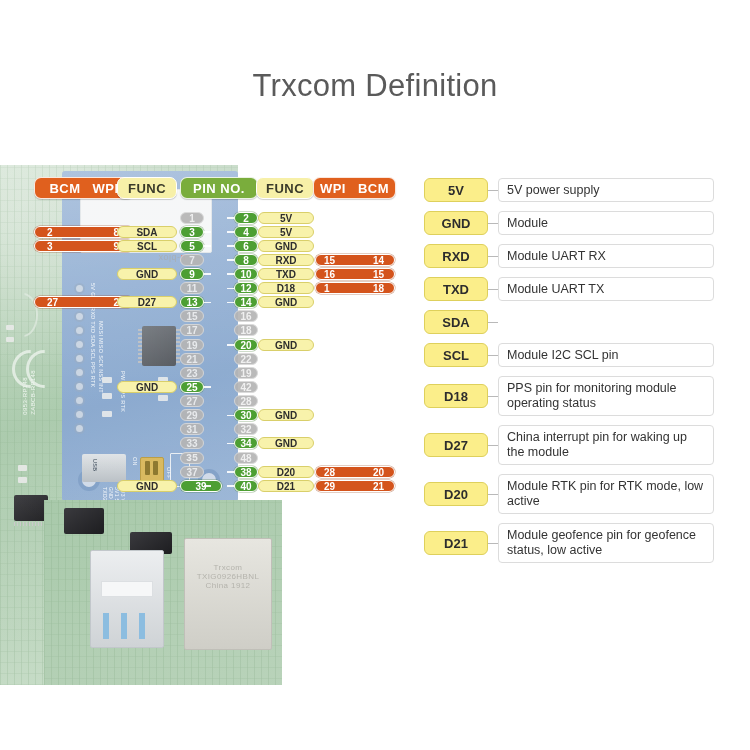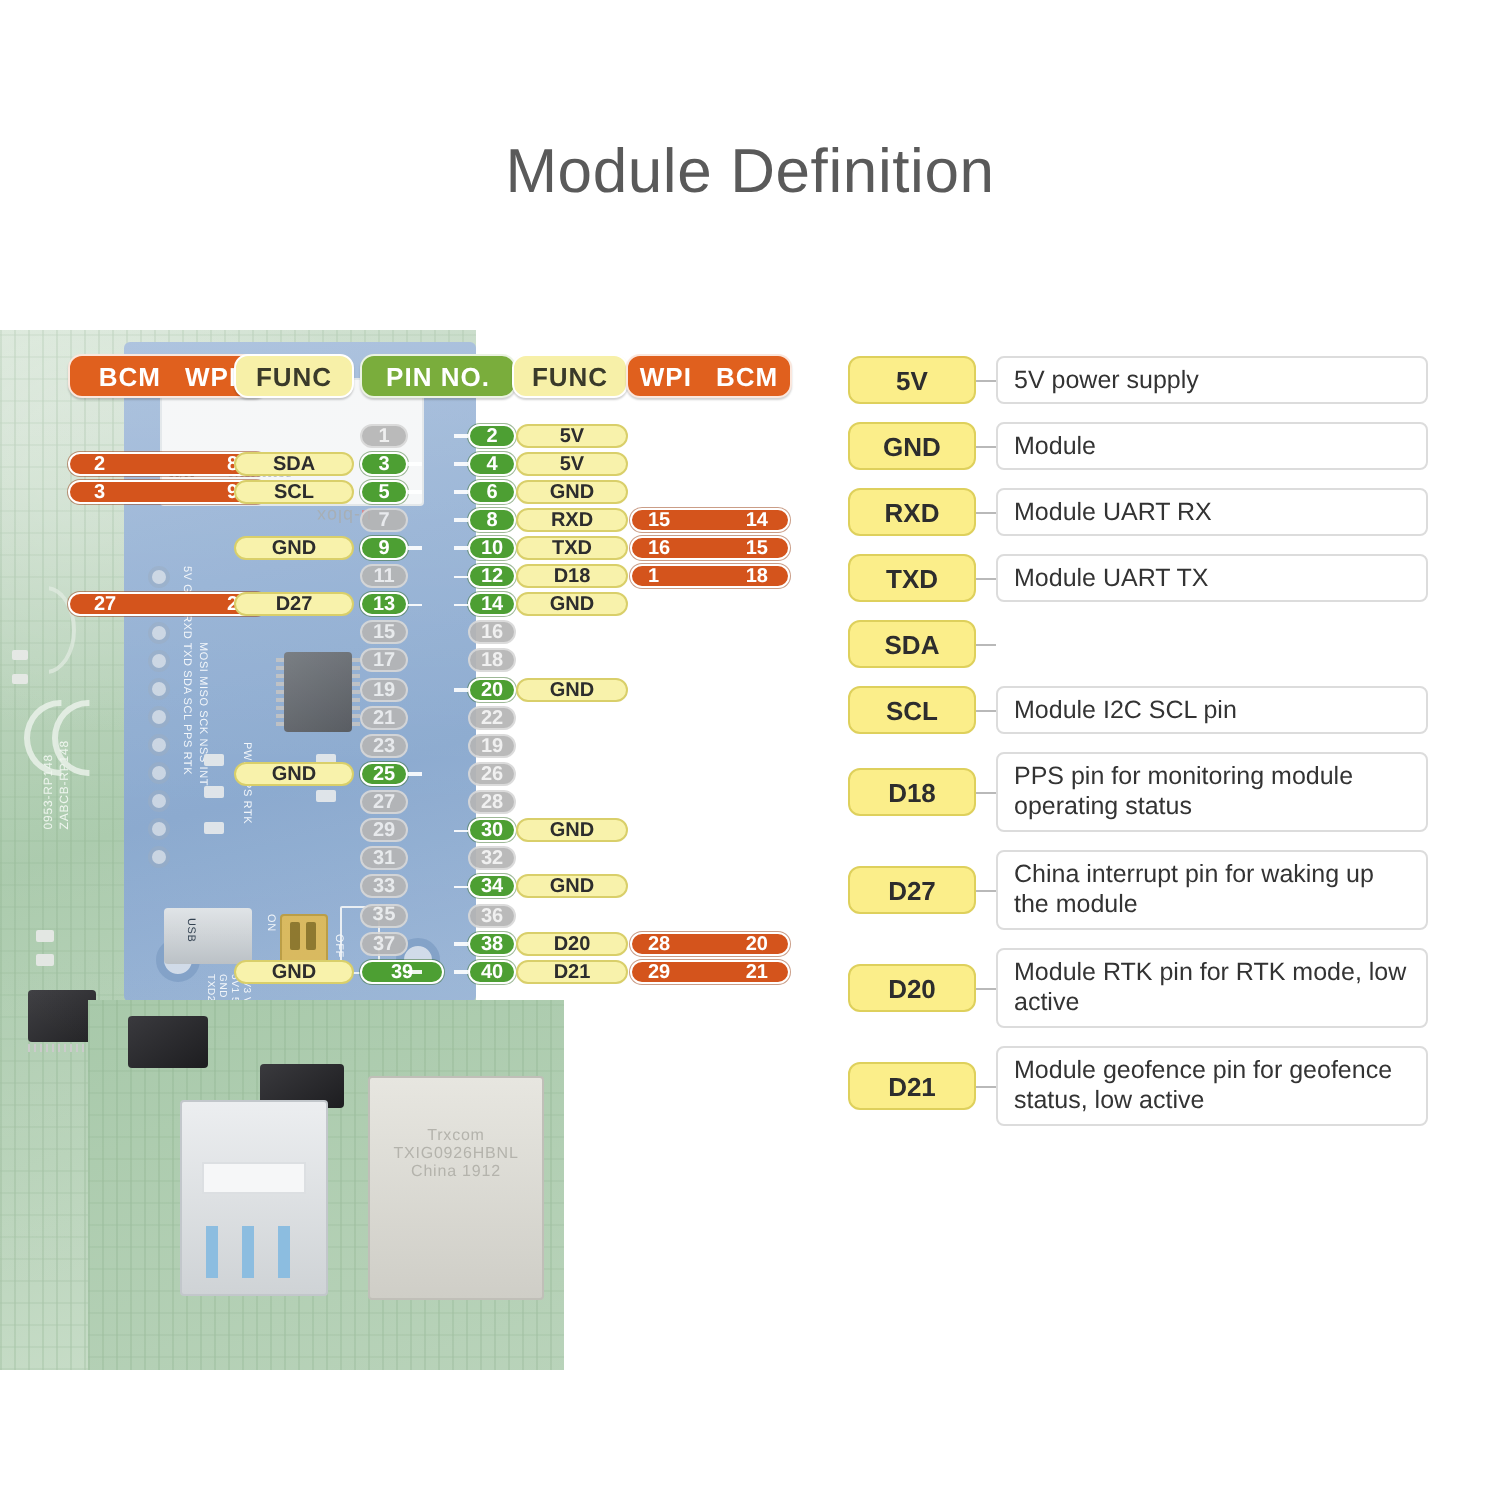--- a/index.html
+++ b/index.html
@@ -397,21 +397,21 @@
     line-height: 15px;
     padding: 4px 8px;
     flex: none;
   }
   .leg-desc.one { height: 24px; padding-top: 4px; }
   .leg-desc.two { height: 40px; padding-top: 4px; }
 </style>
 </head>
 <body>
 
-<div id="page-title">Module Definition</div>
+<div id="page-title">Trxcom Definition</div>
 
 <div id="board-photo">
   <div class="pcb-green"></div>
   <div class="pcb-traces"></div>
 
   <div class="silk-wifi"></div>
   <div class="silk-ce"></div>
   <div class="silk-ce2"></div>
   <div class="silk-text-v" style="left:30px;top:205px;">ZABCB-RP148</div>
   <div class="silk-text-v" style="left:22px;top:212px;">0953-RP148</div>
@@ -575,36 +575,36 @@
       <div class="pill pin-off" style="left: 180px; top: 338.58px; width: 24px;">19</div>
       <div class="pill pin-on" style="left: 234px; top: 338.58px; width: 24px;">20</div>
       <div class="pill func" style="left: 258px; top: 338.58px; width: 56px;">GND</div>
       <div class="connector" style="left: 227px; top: 344.08px; width: 7px;"></div>
       <div class="pill pin-off" style="left: 180px; top: 352.7px; width: 24px;">21</div>
       <div class="pill pin-off" style="left: 234px; top: 352.7px; width: 24px;">22</div>
       <div class="pill pin-off" style="left: 180px; top: 366.82px; width: 24px;">23</div>
       <div class="pill pin-off" style="left: 234px; top: 366.82px; width: 24px;">19</div>
       <div class="pill func" style="left: 117px; top: 380.94px; width: 60px;">GND</div>
       <div class="pill pin-on" style="left: 180px; top: 380.94px; width: 24px;">25</div>
-      <div class="pill pin-off" style="left: 234px; top: 380.94px; width: 24px;">26</div>
+      <div class="pill pin-off" style="left: 234px; top: 380.94px; width: 24px;">42</div>
       <div class="connector" style="left: 204px; top: 386.44px; width: 7px;"></div>
       <div class="pill pin-off" style="left: 180px; top: 395.06px; width: 24px;">27</div>
       <div class="pill pin-off" style="left: 234px; top: 395.06px; width: 24px;">28</div>
       <div class="pill pin-off" style="left: 180px; top: 409.18px; width: 24px;">29</div>
       <div class="pill pin-on" style="left: 234px; top: 409.18px; width: 24px;">30</div>
       <div class="pill func" style="left: 258px; top: 409.18px; width: 56px;">GND</div>
       <div class="connector" style="left: 227px; top: 414.68px; width: 7px;"></div>
       <div class="pill pin-off" style="left: 180px; top: 423.3px; width: 24px;">31</div>
       <div class="pill pin-off" style="left: 234px; top: 423.3px; width: 24px;">32</div>
       <div class="pill pin-off" style="left: 180px; top: 437.42px; width: 24px;">33</div>
       <div class="pill pin-on" style="left: 234px; top: 437.42px; width: 24px;">34</div>
       <div class="pill func" style="left: 258px; top: 437.42px; width: 56px;">GND</div>
       <div class="connector" style="left: 227px; top: 442.92px; width: 7px;"></div>
       <div class="pill pin-off" style="left: 180px; top: 451.54px; width: 24px; font-family: Liberation Mono, monospace;">35</div>
-      <div class="pill pin-off" style="left: 234px; top: 451.54px; width: 24px;">36</div>
+      <div class="pill pin-off" style="left: 234px; top: 451.54px; width: 24px;">48</div>
       <div class="pill pin-off" style="left: 180px; top: 465.66px; width: 24px;">37</div>
       <div class="pill pin-on" style="left: 234px; top: 465.66px; width: 24px;">38</div>
       <div class="pill func" style="left: 258px; top: 465.66px; width: 56px;">D20</div>
       <div class="pill bcm" style="left: 315px; top: 465.66px; width: 80px;">
         <span class="l" style="left: 8px;">28</span>
         <span class="r" style="right: 10px;">20</span>
       </div>
       <div class="connector" style="left: 227px; top: 471.16px; width: 7px;"></div>
       <div class="pill func" style="left: 117px; top: 479.78px; width: 60px;">GND</div>
       <div class="pill pin-on" style="left: 180px; top: 479.78px; width: 42px;">39</div>

